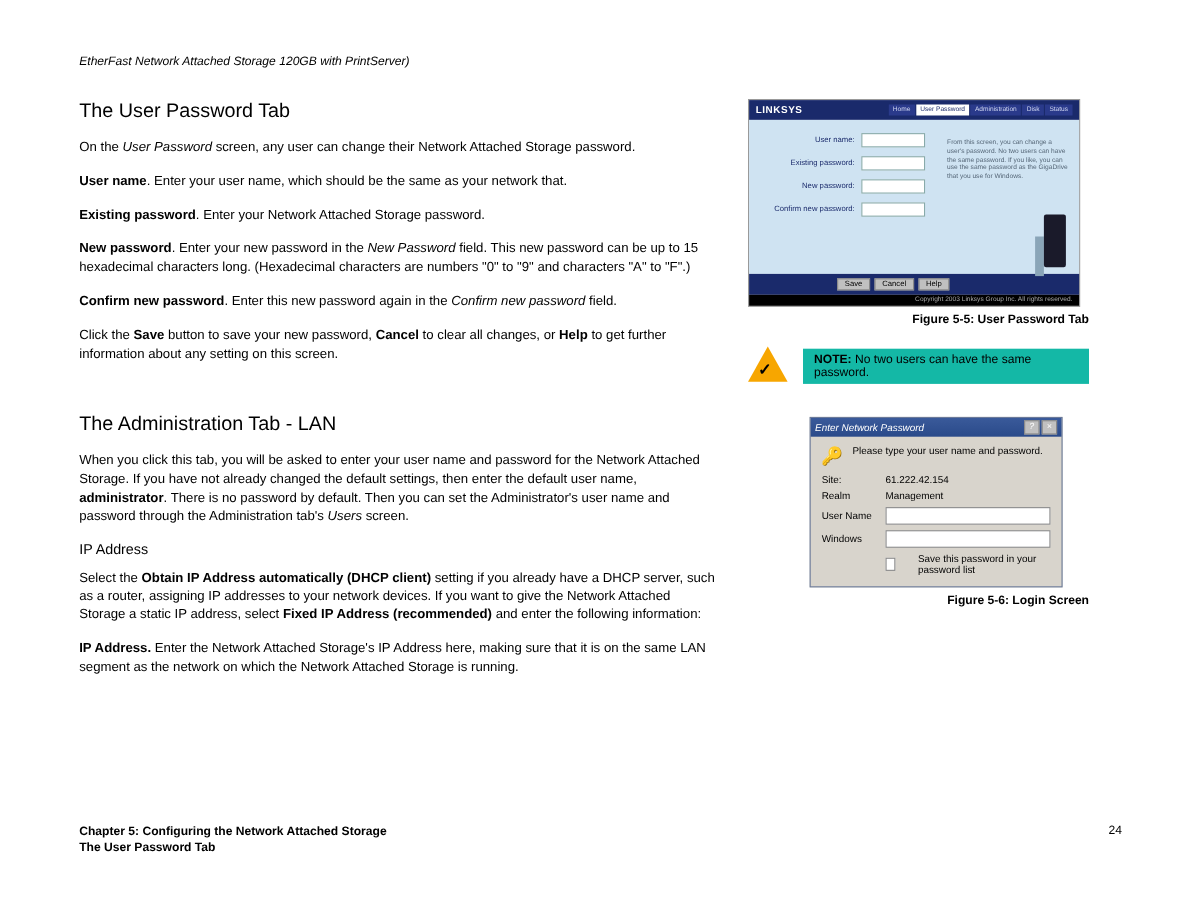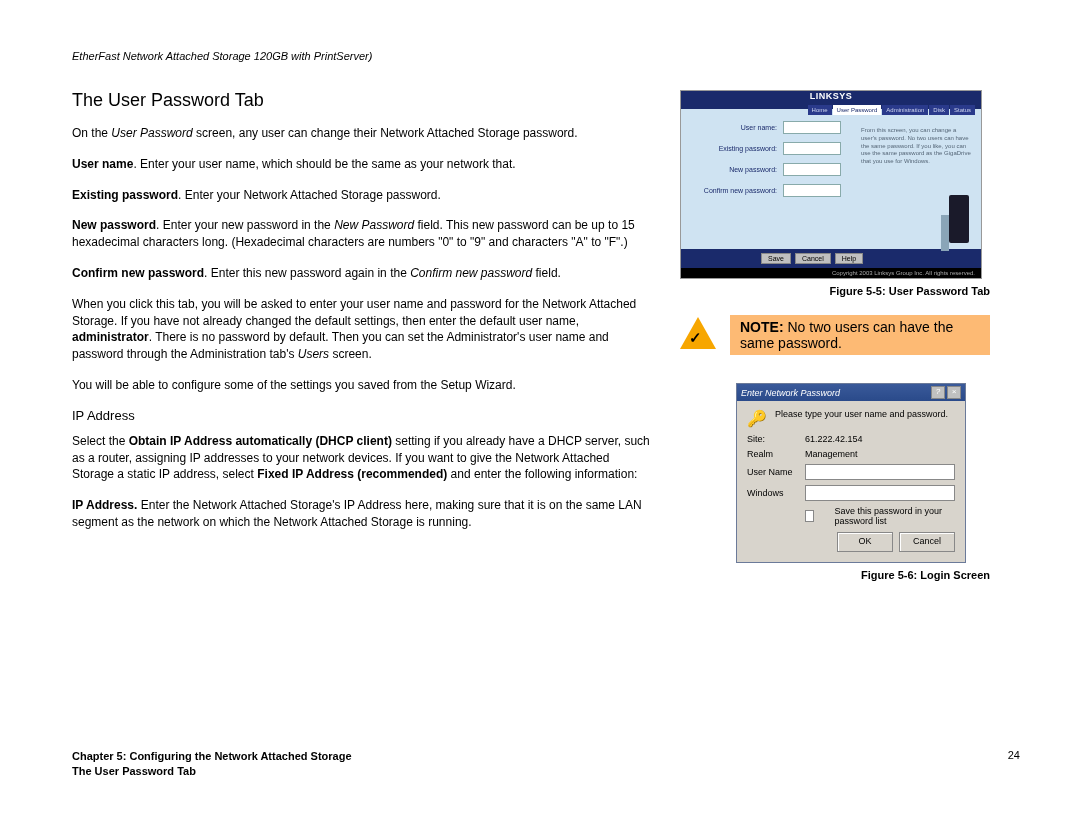--- a/index.html
+++ b/index.html
@@ -74,21 +74,20 @@
     background: #fff;
     font-size: 8px;
   }
   .fig55-top {
     background: #1a2a6b;
     height: 18px;
     display: flex;
     align-items: center;
     padding: 0 6px;
     gap: 4px;
-    flex-direction: column;
   }
   .fig55-logo {
     color: #fff;
     font-weight: bold;
     font-size: 9px;
     letter-spacing: 0.5px;
   }
   .fig55-tabs {
     margin-left: auto;
     display: flex;
@@ -197,23 +196,23 @@
   }
   .note-check {
     position: absolute;
     left: -9px;
     top: 12px;
     font-size: 15px;
     font-weight: bold;
     color: #000;
   }
   .note-box {
-    background: #fdba74;
+    background: #14b8a6;
     padding: 4px 10px;
-    font-size: 14px;
+    font-size: 11px;
     flex: 1;
   }
   
   .fig56 {
     width: 228px;
     margin-left: 56px;
     border: 1px solid #6b7a99;
     background: #d8d4cc;
     font-family: Tahoma, sans-serif;
     font-size: 9px;
@@ -332,27 +331,30 @@
       </p>
       <p class="para">
         <span class="bold">Existing password</span><span>. Enter your Network Attached Storage password.</span>
       </p>
       <p class="para">
         <span class="bold">New password</span><span>. Enter your new password in the </span><span class="ital">New Password</span><span> field. This new password can be up to 15 hexadecimal characters long. (Hexadecimal characters are numbers "0" to "9" and characters "A" to "F".)</span>
       </p>
       <p class="para">
         <span class="bold">Confirm new password</span><span>. Enter this new password again in the </span><span class="ital">Confirm new password</span><span> field.</span>
       </p>
-
+      <p class="para">
+        <span>Click the </span><span class="bold">Save</span><span> button to save your new password, </span><span class="bold">Cancel</span><span> to clear all changes, or </span><span class="bold">Help</span><span> to get further information about any setting on this screen.</span>
+      </p>
+
+      <h2 class="section" style="margin-top:46px">The Administration Tab - LAN</h2>
 
       <p class="para">
         <span>When you click this tab, you will be asked to enter your user name and password for the Network Attached Storage. If you have not already changed the default settings, then enter the default user name, </span><span class="bold">administrator</span><span>. There is no password by default. Then you can set the Administrator's user name and password through the Administration tab's </span><span class="ital">Users</span><span> screen.</span>
       </p>
 
-      <p class="para">You will be able to configure some of the settings you saved from the Setup Wizard.</p>
 
       <h4 class="subsub">IP Address</h4>
       <p class="para">
         <span>Select the </span><span class="bold">Obtain IP Address automatically (DHCP client)</span><span> setting if you already have a DHCP server, such as a router, assigning IP addresses to your network devices. If you want to give the Network Attached Storage a static IP address, select </span><span class="bold">Fixed IP Address (recommended)</span><span> and enter the following information:</span>
       </p>
       <p class="para">
         <span class="bold">IP Address.</span><span> Enter the Network Attached Storage's IP Address here, making sure that it is on the same LAN segment as the network on which the Network Attached Storage is running.</span>
       </p>
 
     </div>
@@ -440,24 +442,20 @@
             <div class="fig56-inp"></div>
           </div>
           <div class="fig56-row">
             <div class="fig56-lbl">Windows</div>
             <div class="fig56-inp"></div>
           </div>
           <div class="fig56-chk">
             <div class="fig56-chkbox"></div>
             <span>Save this password in your password list</span>
           </div>
-          <div class="fig56-actions">
-            <div class="fig56-abtn">OK</div>
-            <div class="fig56-abtn">Cancel</div>
-          </div>
         </div>
       </div>
       <div class="fig-caption" style="text-align:right;margin-left:56px">Figure 5-6: Login Screen</div>
 
     </div>
   </div>
 
   <div class="footer">
     <div class="footer-left">
       <div>Chapter 5: Configuring the Network Attached Storage</div>

